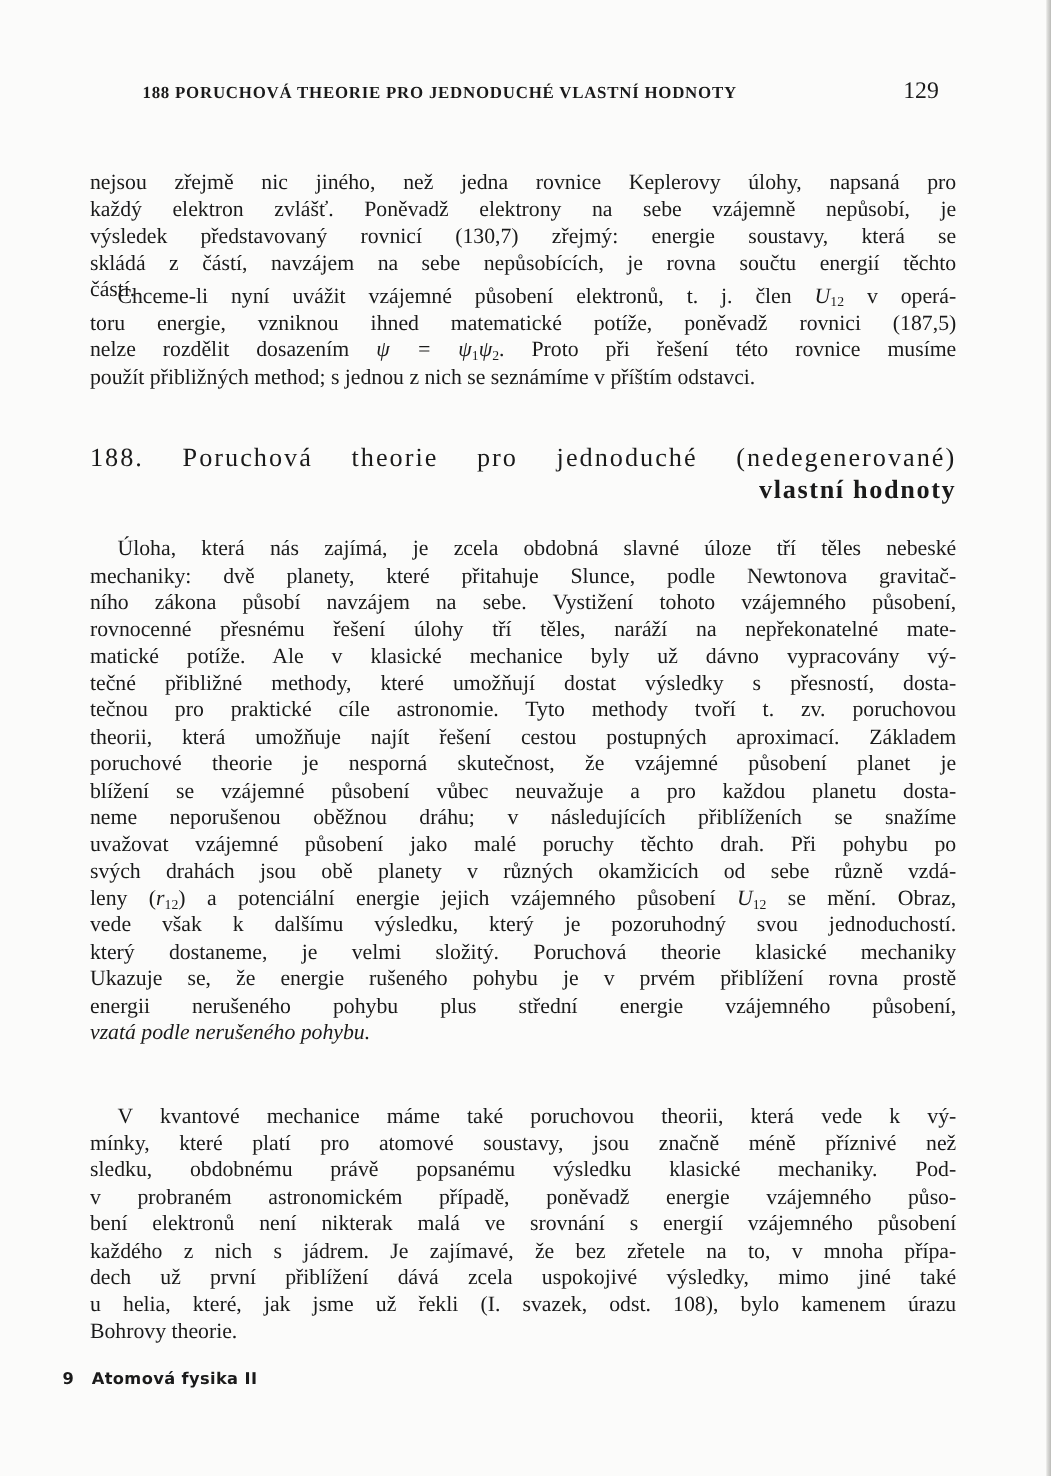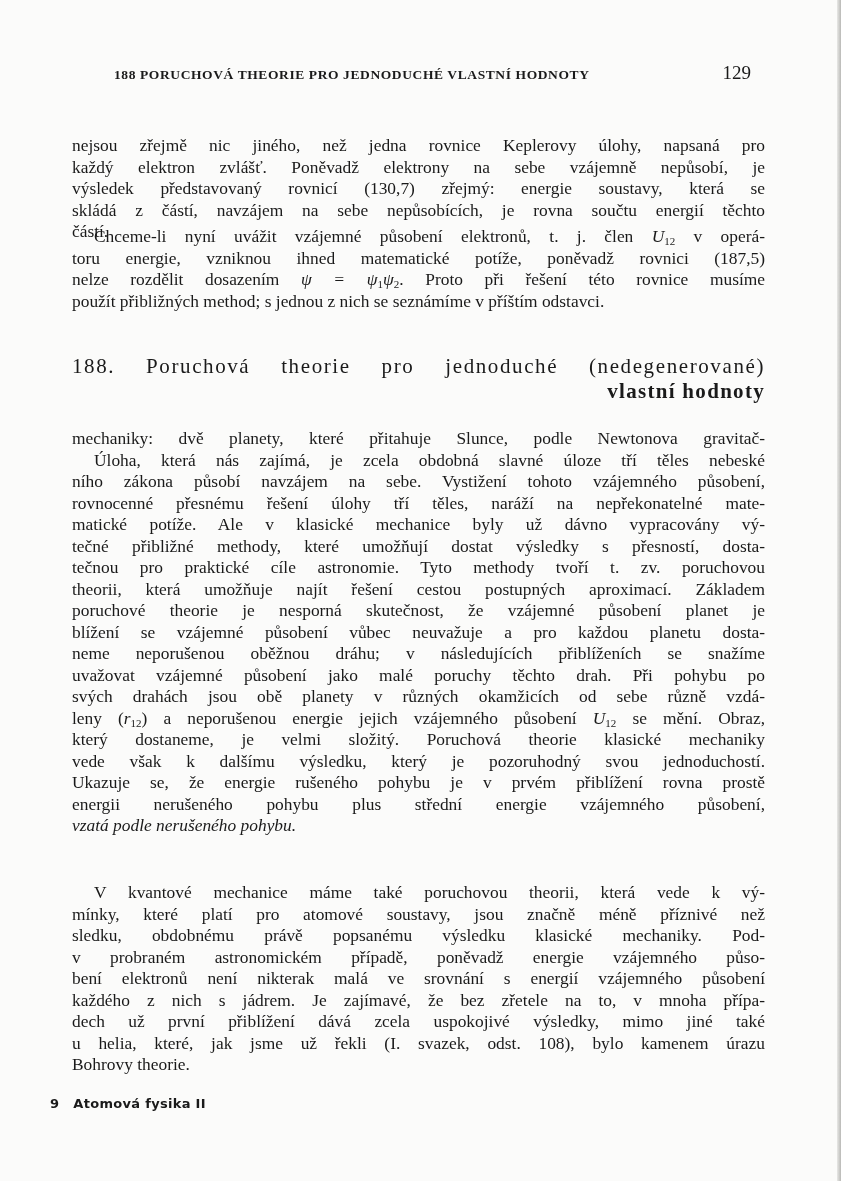--- a/index.html
+++ b/index.html
@@ -83,36 +83,36 @@
   <span class="line"><span>nelze rozdělit dosazením </span><span class="math">ψ = ψ</span><sub>1</sub><span class="math">ψ</span><sub>2</sub><span>. Proto při řešení této rovnice musíme</span></span>
   <span class="line last">použít přibližných method; s jednou z nich se seznámíme v příštím odstavci.</span>
 </div>
 
 <div class="section-head">
   <span class="l1">188. Poruchová theorie pro jednoduché (nedegenerované)</span>
   <span class="l2">vlastní hodnoty</span>
 </div>
 
 <div class="body-text" id="block3">
+  <span class="line ind">Úloha, která nás zajímá, je zcela obdobná slavné úloze tří těles nebeské</span>
   <span class="line">mechaniky: dvě planety, které přitahuje Slunce, podle Newtonova gravitač-</span>
-  <span class="line ind">Úloha, která nás zajímá, je zcela obdobná slavné úloze tří těles nebeské</span>
   <span class="line">ního zákona působí navzájem na sebe. Vystižení tohoto vzájemného působení,</span>
   <span class="line">rovnocenné přesnému řešení úlohy tří těles, naráží na nepřekonatelné mate-</span>
   <span class="line">matické potíže. Ale v klasické mechanice byly už dávno vypracovány vý-</span>
   <span class="line">tečné přibližné methody, které umožňují dostat výsledky s přesností, dosta-</span>
   <span class="line">tečnou pro praktické cíle astronomie. Tyto methody tvoří t. zv. poruchovou</span>
   <span class="line">theorii, která umožňuje najít řešení cestou postupných aproximací. Základem</span>
   <span class="line">poruchové theorie je nesporná skutečnost, že vzájemné působení planet je</span>
   <span class="line">blížení se vzájemné působení vůbec neuvažuje a pro každou planetu dosta-</span>
   <span class="line">neme neporušenou oběžnou dráhu; v následujících přiblíženích se snažíme</span>
   <span class="line">uvažovat vzájemné působení jako malé poruchy těchto drah. Při pohybu po</span>
   <span class="line">svých drahách jsou obě planety v různých okamžicích od sebe různě vzdá-</span>
-  <span class="line"><span>leny (</span><span class="math">r</span><sub>12</sub><span>) a neporušenou energie jejich vzájemného působení </span><span class="math">U</span><sub>12</sub><span> se mění. Obraz,</span></span>
+  <span class="line"><span>leny (</span><span class="math">r</span><sub>12</sub><span>) a potenciální energie jejich vzájemného působení </span><span class="math">U</span><sub>12</sub><span> se mění. Obraz,</span></span>
+  <span class="line">vede však k dalšímu výsledku, který je pozoruhodný svou jednoduchostí.</span>
   <span class="line">který dostaneme, je velmi složitý. Poruchová theorie klasické mechaniky</span>
-  <span class="line">vede však k dalšímu výsledku, který je pozoruhodný svou jednoduchostí.</span>
   <span class="line">Ukazuje se, že energie rušeného pohybu je v prvém přiblížení rovna prostě</span>
   <span class="line">energii nerušeného pohybu plus střední energie vzájemného působení,</span>
   <span class="line last it">vzatá podle nerušeného pohybu.</span>
 </div>
 
 <div class="body-text" id="block4">
   <span class="line ind">V kvantové mechanice máme také poruchovou theorii, která vede k vý-</span>
   <span class="line">mínky, které platí pro atomové soustavy, jsou značně méně příznivé než</span>
   <span class="line">sledku, obdobnému právě popsanému výsledku klasické mechaniky. Pod-</span>
   <span class="line">v probraném astronomickém případě, poněvadž energie vzájemného půso-</span>

